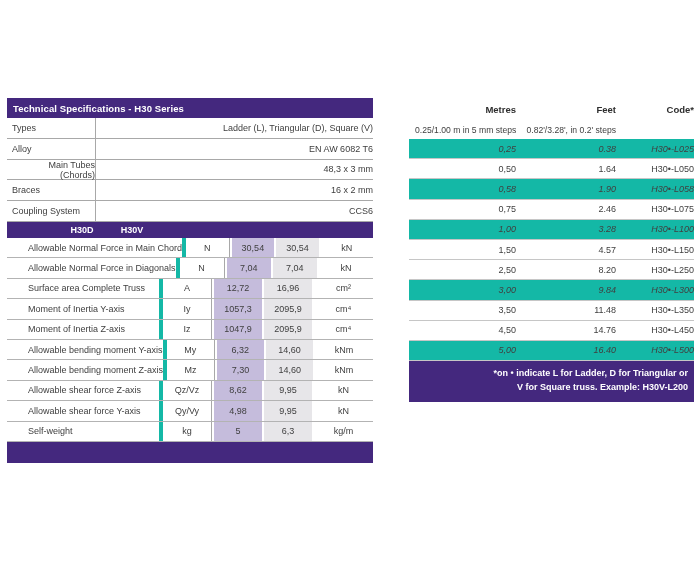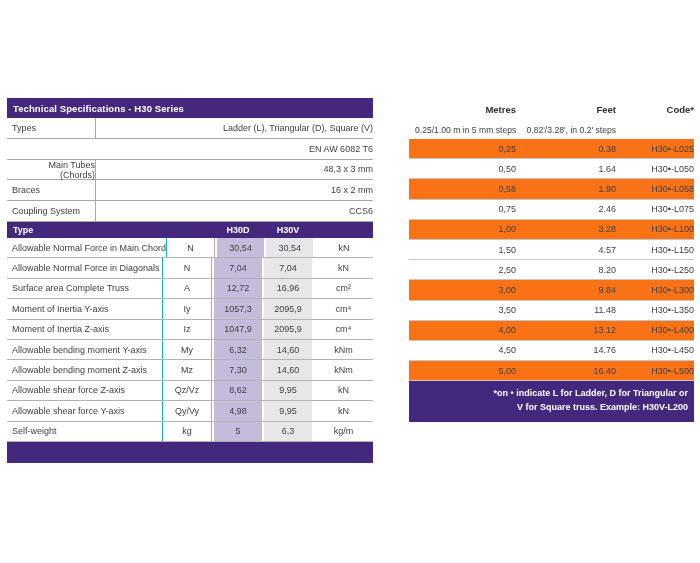--- a/index.html
+++ b/index.html
@@ -31,72 +31,72 @@
   .c-sym   { width:49px; display:flex; align-items:center; justify-content:center; }
   .c-d     { width:48px; margin:0 2px; display:flex; align-items:center; justify-content:center; }
   .c-v     { width:48px; margin-right:2px; display:flex; align-items:center; justify-content:center; }
   .c-unit  { width:59px; display:flex; align-items:center; justify-content:center; }
 
   .type-bar { height:16px; background:#44287E; color:#fff; font-weight:bold; font-size:9px; }
   .type-bar .c-label { padding-left:6px; }
   .type-bar .c-sym { border-right:1px solid transparent; }
 
   .data-row { height:20.4px; border-bottom:1px solid #b3b3b3; }
-  .data-row .c-label { border-right:1px solid #14b8a6; }
+  .data-row .c-label { border-right:4px solid #14b8a6;margin-left:16px; }
   .data-row .c-sym   { border-right:1px solid #a8a8a8; }
   .data-row .c-d { background:#C5BCDC; }
   .data-row .c-v { background:#E7E6E9; }
 
   .fbar { height:21px; background:#44287E; }
 
   
   .rgrid { display:flex; align-items:center; padding-left:6px; }
   .rc-m { width:101px; white-space:nowrap; }
   .rc-f { width:100px; white-space:nowrap; }
   .rc-c { flex:1; white-space:nowrap; }
   .cols-header { height:23px; font-weight:bold; font-size:9.5px; color:#2e2e2e; }
   .steps-row { height:18px; font-size:8.6px; }
   .r-row { height:20.2px; border-bottom:1px solid #c6c6c6; }
-  .r-row.alt { background:#f97316; }
+  .r-row.alt { background:#14b8a6;font-style:italic; }
   .fnote {
     height:41px; background:#44287E; color:#fff; font-weight:bold; font-size:9px;
     padding:5px 6px 16px 6px; display:flex; flex-direction:column; justify-content:space-around;
   }
   .fnote div { line-height:14px; }
 </style>
 </head>
 <body>
 
 <section class="tbl tbl-left">
   <div class="hbar">
     <span>Technical Specifications - H30 Series</span>
   </div>
 
   <div class="spec-row">
     <div class="sp-label">Types</div>
     <div class="sp-value">Ladder (L), Triangular (D), Square (V)</div>
   </div>
   <div class="spec-row">
+    <div class="sp-label">Alloy</div>
     <div class="sp-value">EN AW 6082 T6</div>
   </div>
   <div class="spec-row">
     <div class="sp-label">Main Tubes (Chords)</div>
     <div class="sp-value">48,3 x 3 mm</div>
   </div>
   <div class="spec-row">
     <div class="sp-label">Braces</div>
     <div class="sp-value">16 x 2 mm</div>
   </div>
   <div class="spec-row">
     <div class="sp-label">Coupling System</div>
     <div class="sp-value">CCS6</div>
   </div>
 
   <div class="type-bar grid">
-    <div class="c-label">Type</div>
     <div class="c-sym"></div>
     <div class="c-d">H30D</div>
     <div class="c-v">H30V</div>
     <div class="c-unit"></div>
   </div>
 
   <div class="data-row grid">
     <div class="c-label">Allowable Normal Force in Main Chord</div>
     <div class="c-sym">N</div>
     <div class="c-d">30,54</div>
@@ -222,25 +222,20 @@
   <div class="r-row rgrid alt">
     <div class="rc-m">3,00</div>
     <div class="rc-f">9.84</div>
     <div class="rc-c">H30•-L300</div>
   </div>
   <div class="r-row rgrid">
     <div class="rc-m">3,50</div>
     <div class="rc-f">11.48</div>
     <div class="rc-c">H30•-L350</div>
   </div>
-  <div class="r-row rgrid alt">
-    <div class="rc-m">4,00</div>
-    <div class="rc-f">13.12</div>
-    <div class="rc-c">H30•-L400</div>
-  </div>
   <div class="r-row rgrid">
     <div class="rc-m">4,50</div>
     <div class="rc-f">14.76</div>
     <div class="rc-c">H30•-L450</div>
   </div>
   <div class="r-row rgrid alt">
     <div class="rc-m">5,00</div>
     <div class="rc-f">16.40</div>
     <div class="rc-c">H30•-L500</div>
   </div>

